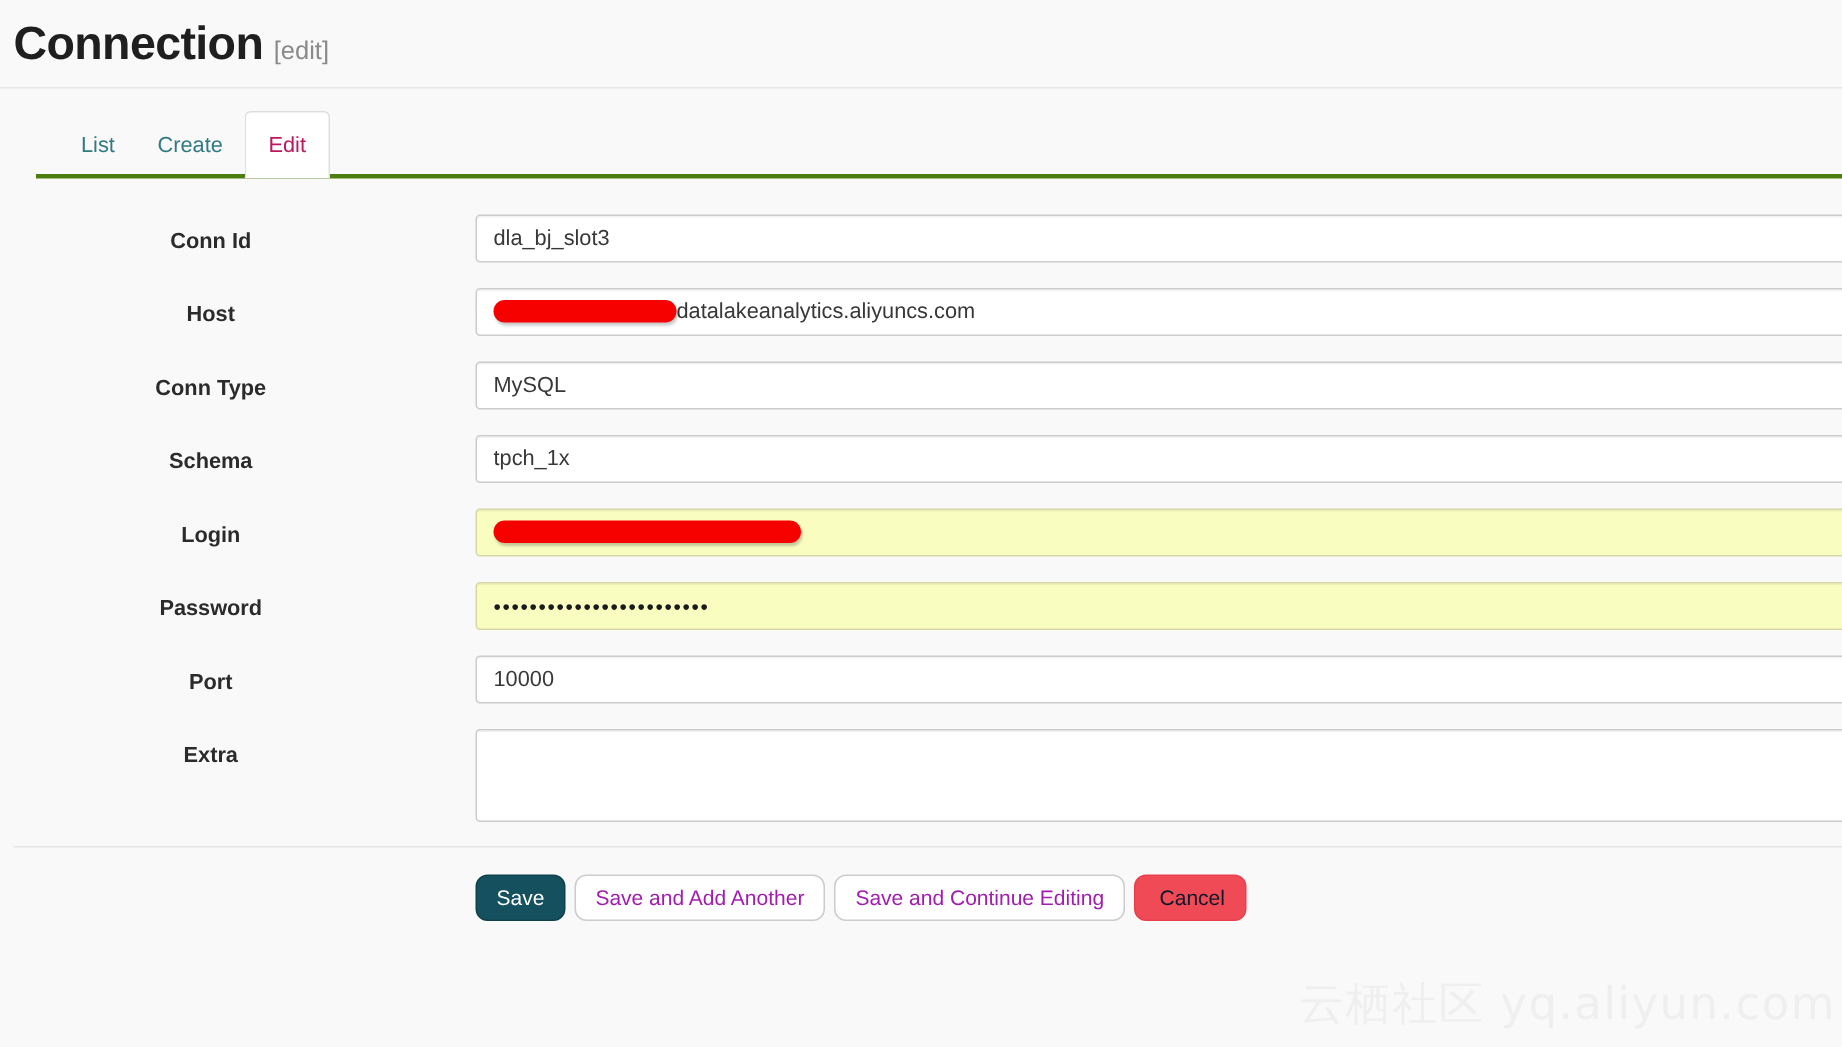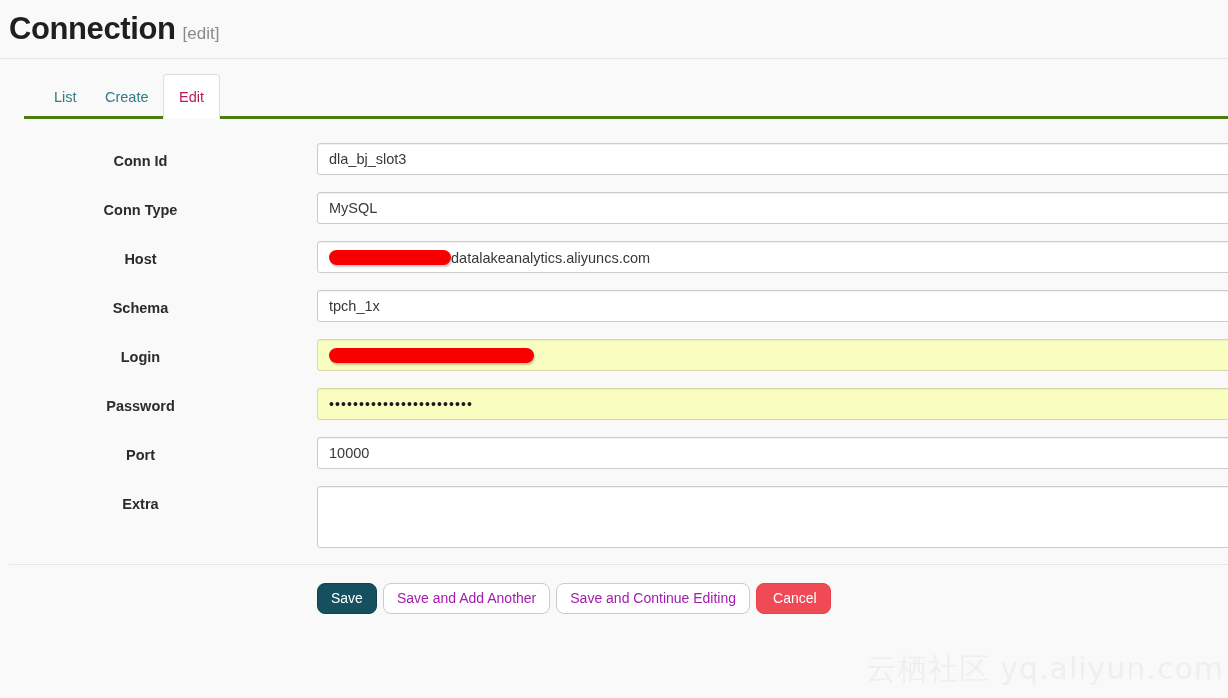--- a/index.html
+++ b/index.html
@@ -196,21 +196,21 @@
     color: #ffffff;
     border-color: #0f424d;
   }
   .btn-default {
     background: #ffffff;
     color: #a21caf;
     border-color: #cccccc;
   }
   .btn-danger {
     background: #ef4a55;
-    color: #ffffff;
+    color: #0f172a;
     border-color: #e8414c;
     padding-left: 16px;
   }
 
   
   .watermark {
     position: absolute;
     right: 4px;
     bottom: 8px;
     font-size: 30px;
@@ -241,27 +241,27 @@
   </div>
 
   <div class="form">
 
     <div class="form-row">
       <div class="field-label">Conn Id</div>
       <div class="field-control">dla_bj_slot3</div>
     </div>
 
     <div class="form-row">
+      <div class="field-label">Host</div>
+      <div class="field-control"><span class="redact host-redact"></span><span class="host-text">datalakeanalytics.aliyuncs.com</span></div>
+    </div>
+
+    <div class="form-row">
       <div class="field-label">Conn Type</div>
       <div class="field-control">MySQL</div>
-    </div>
-
-    <div class="form-row">
-      <div class="field-label">Host</div>
-      <div class="field-control"><span class="redact host-redact"></span><span class="host-text">datalakeanalytics.aliyuncs.com</span></div>
     </div>
 
     <div class="form-row">
       <div class="field-label">Schema</div>
       <div class="field-control">tpch_1x</div>
     </div>
 
     <div class="form-row">
       <div class="field-label">Login</div>
       <div class="field-control autofill"><span class="redact login-redact"></span></div>

